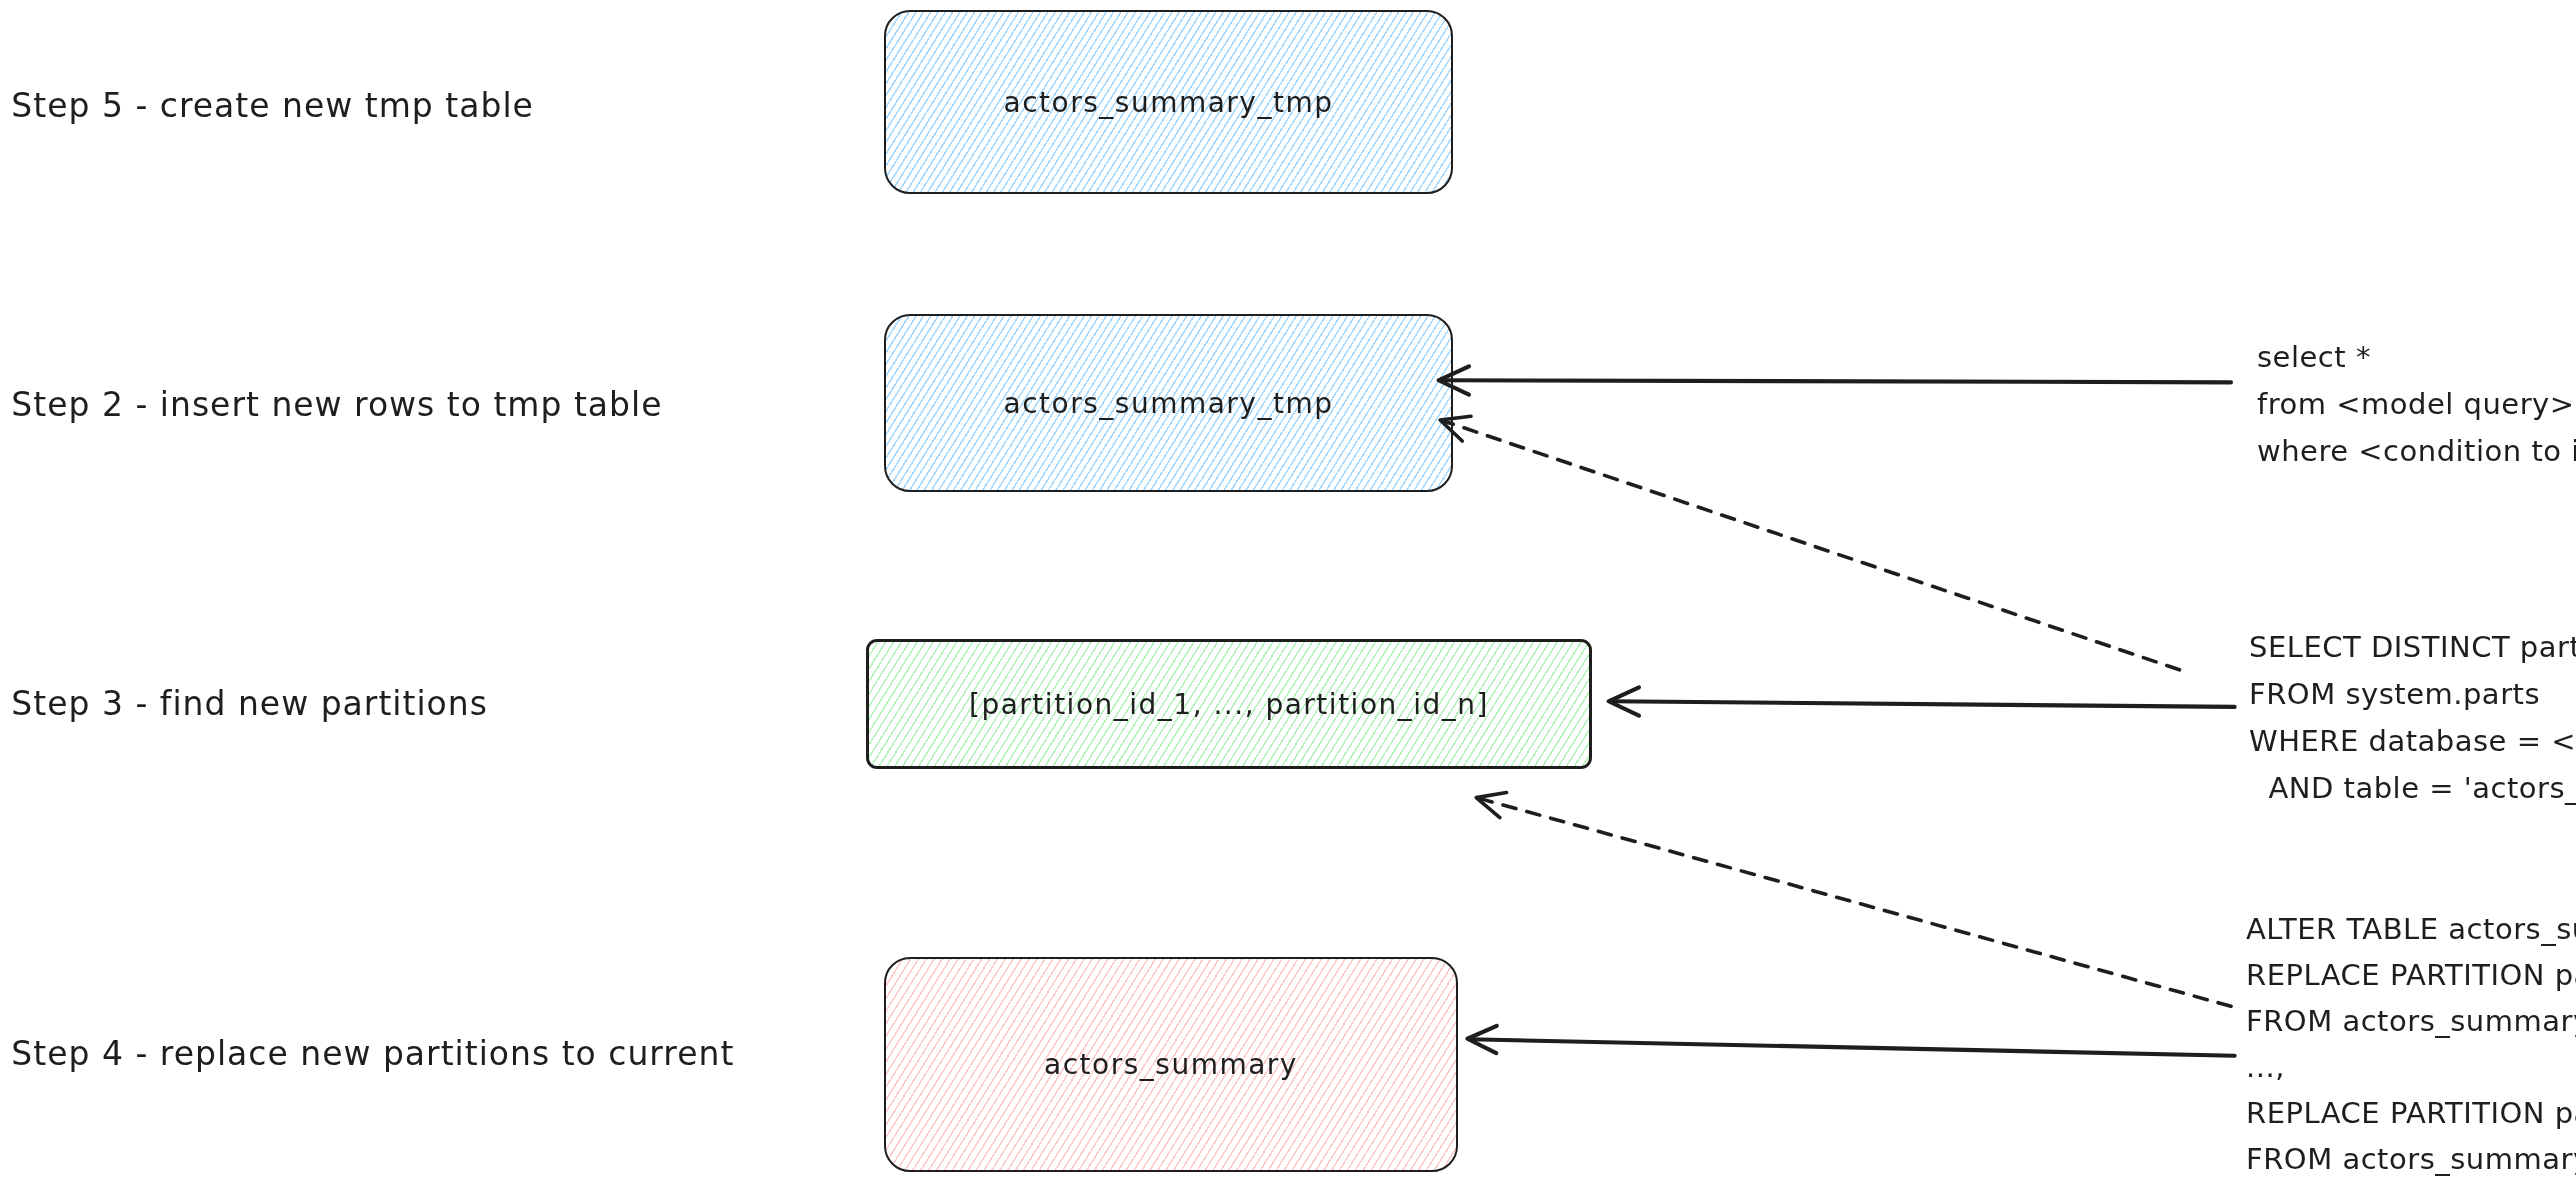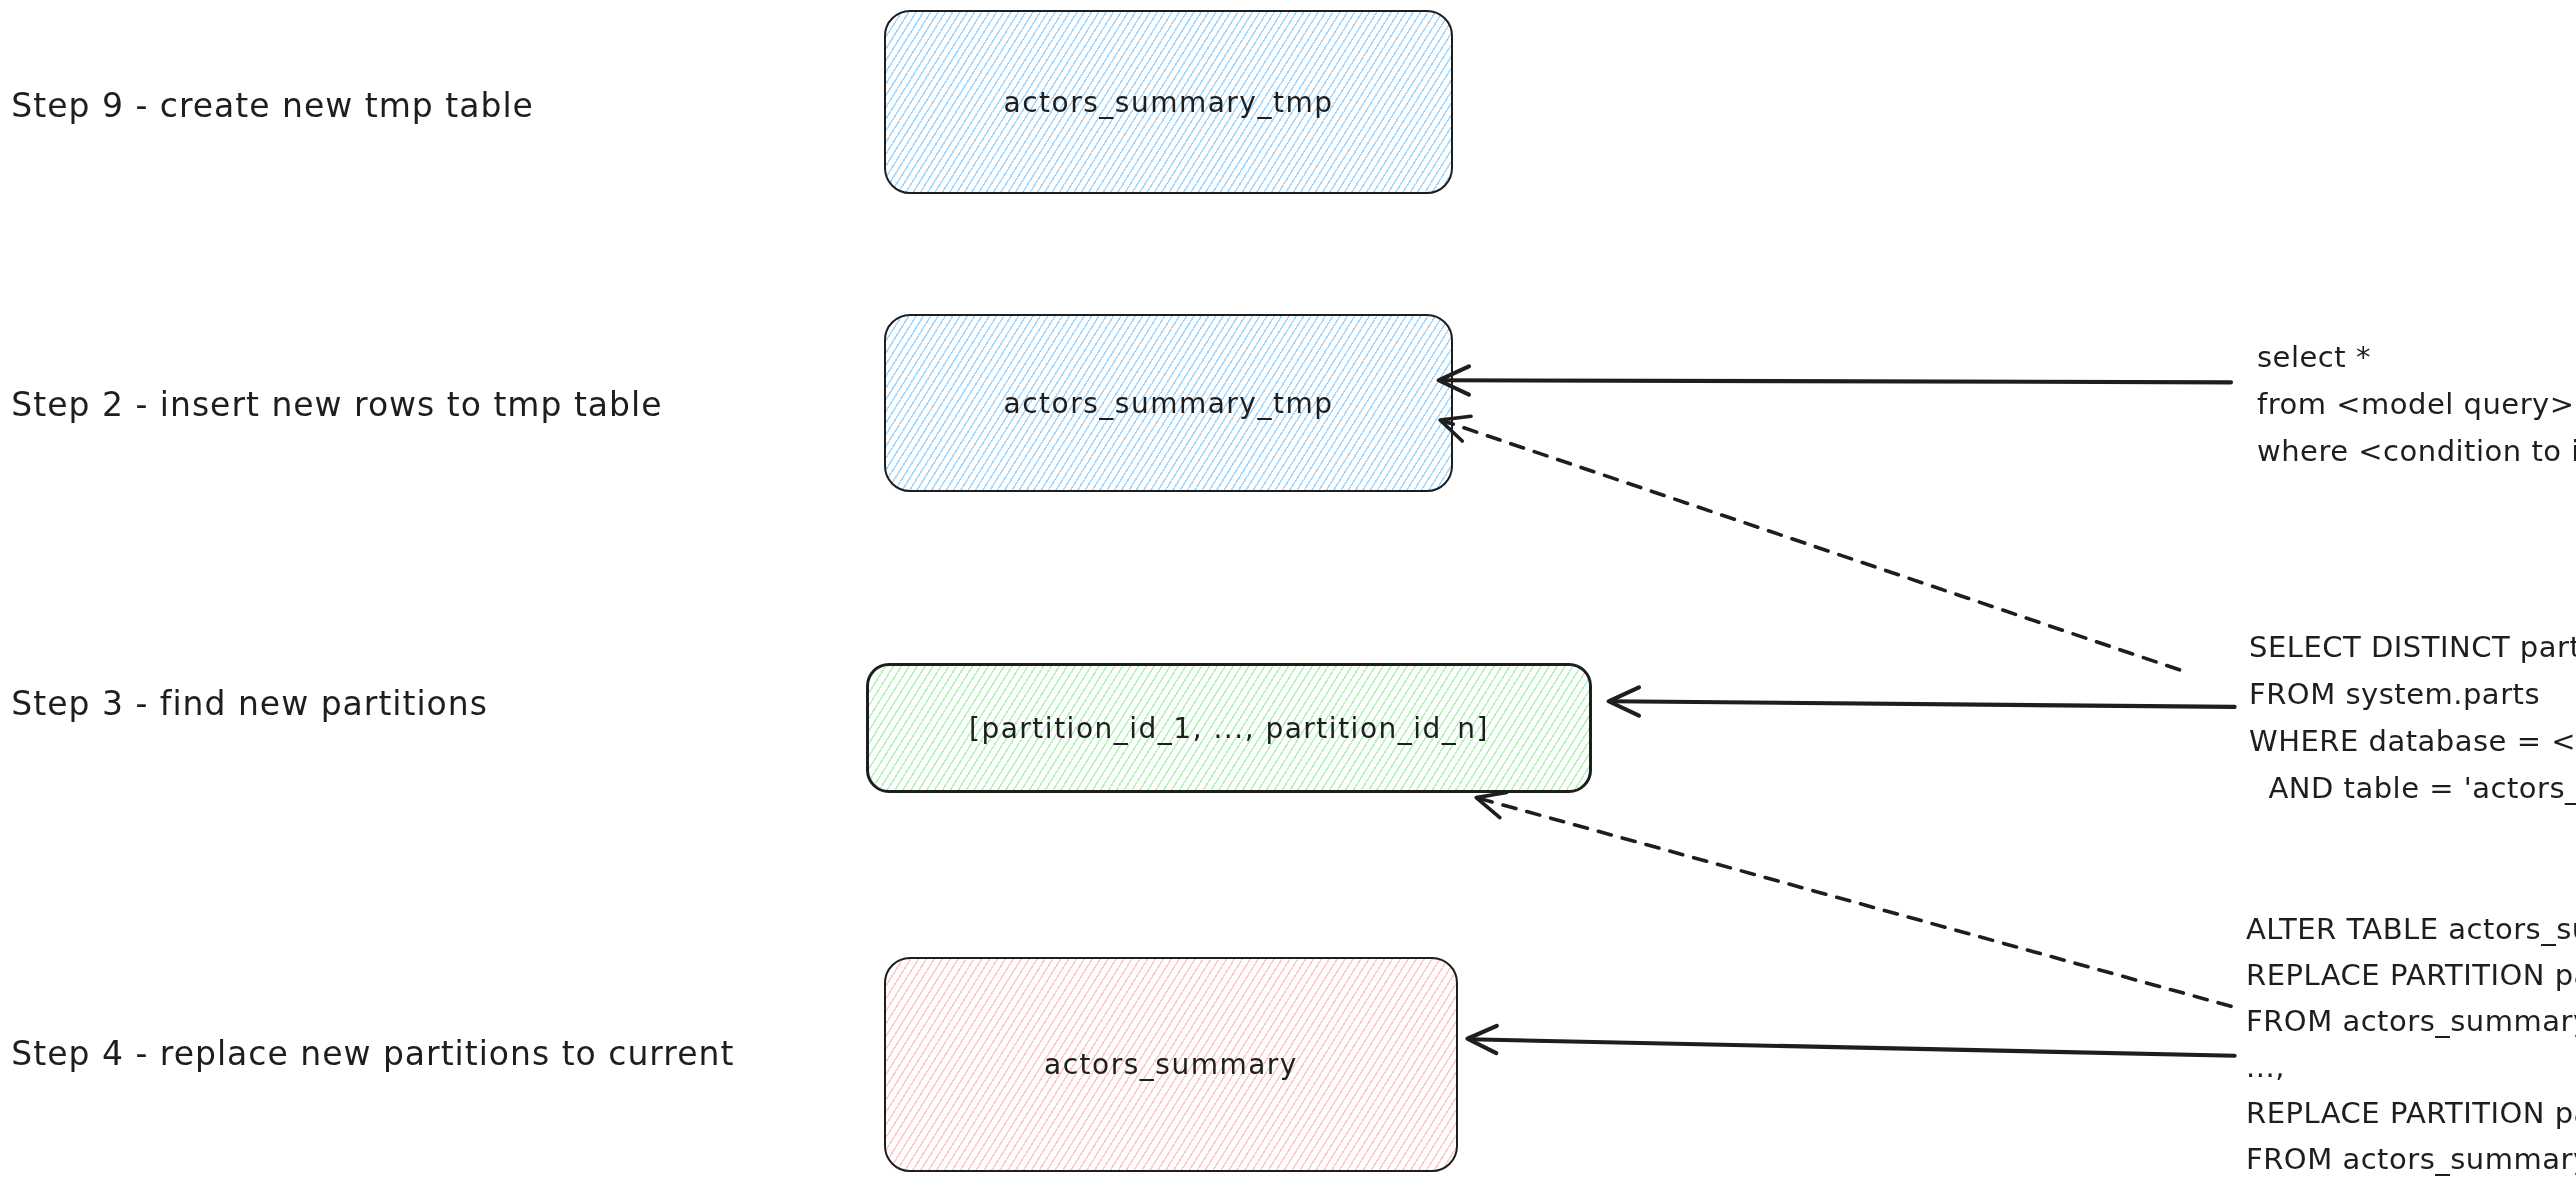--- a/index.html
+++ b/index.html
@@ -22,42 +22,41 @@
     border:2.6px solid #1e1e1e;
     box-sizing:border-box;
     font-size:28px;letter-spacing:1.5px;white-space:nowrap;
     color:#1e1e1e;
   }
   .node.blue{
     border-radius:26px;
     background-image:repeating-linear-gradient(122deg,#a5d8ff 0 1.5px,transparent 1.5px 6.2px);
   }
   .node.green{
-    border-radius:23px;border-width:3.6px;
+    border-radius:11px;border-width:3.6px;
     background-image:repeating-linear-gradient(122deg,#b2f2bb 0 1.5px,transparent 1.5px 6.7px);
-    margin-top:24px;
   }
   .node.pink{
     border-radius:26px;
     background-image:repeating-linear-gradient(122deg,#ffc9c9 0 1.5px,transparent 1.5px 6.7px);
   }
   .sql{
     position:absolute;
     font-size:29px;line-height:47px;letter-spacing:0.5px;
     white-space:pre-wrap;color:#1e1e1e;
   }
   .overlay{position:absolute;left:0;top:0;pointer-events:none;}
   .overlay *{vector-effect:none;}
 </style>
 </head>
 <body>
 
 <div class="canvas">
 
-  <div class="step-label" style="top:85px">Step 9 - create new tmp table</div>
+  <div class="step-label" style="top:85px">Step 5 - create new tmp table</div>
   <div class="step-label" style="top:384px">Step 2 - insert new rows to tmp table</div>
   <div class="step-label" style="top:683px">Step 3 - find new partitions</div>
   <div class="step-label" style="top:1033px">Step 4 - replace new partitions to current</div>
 
   <div class="node blue" style="left:884px;top:10.3px;width:569px;height:184px">
     <span>actors_summary_tmp</span>
   </div>
 
   <div class="node blue" style="left:884px;top:314px;width:569px;height:178px">
     <span>actors_summary_tmp</span>

